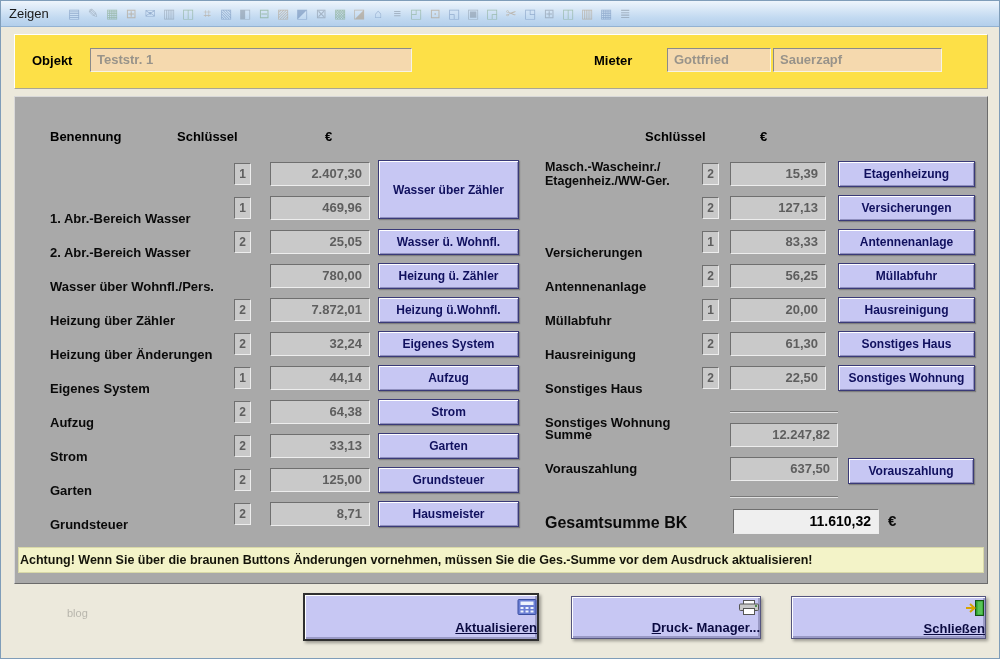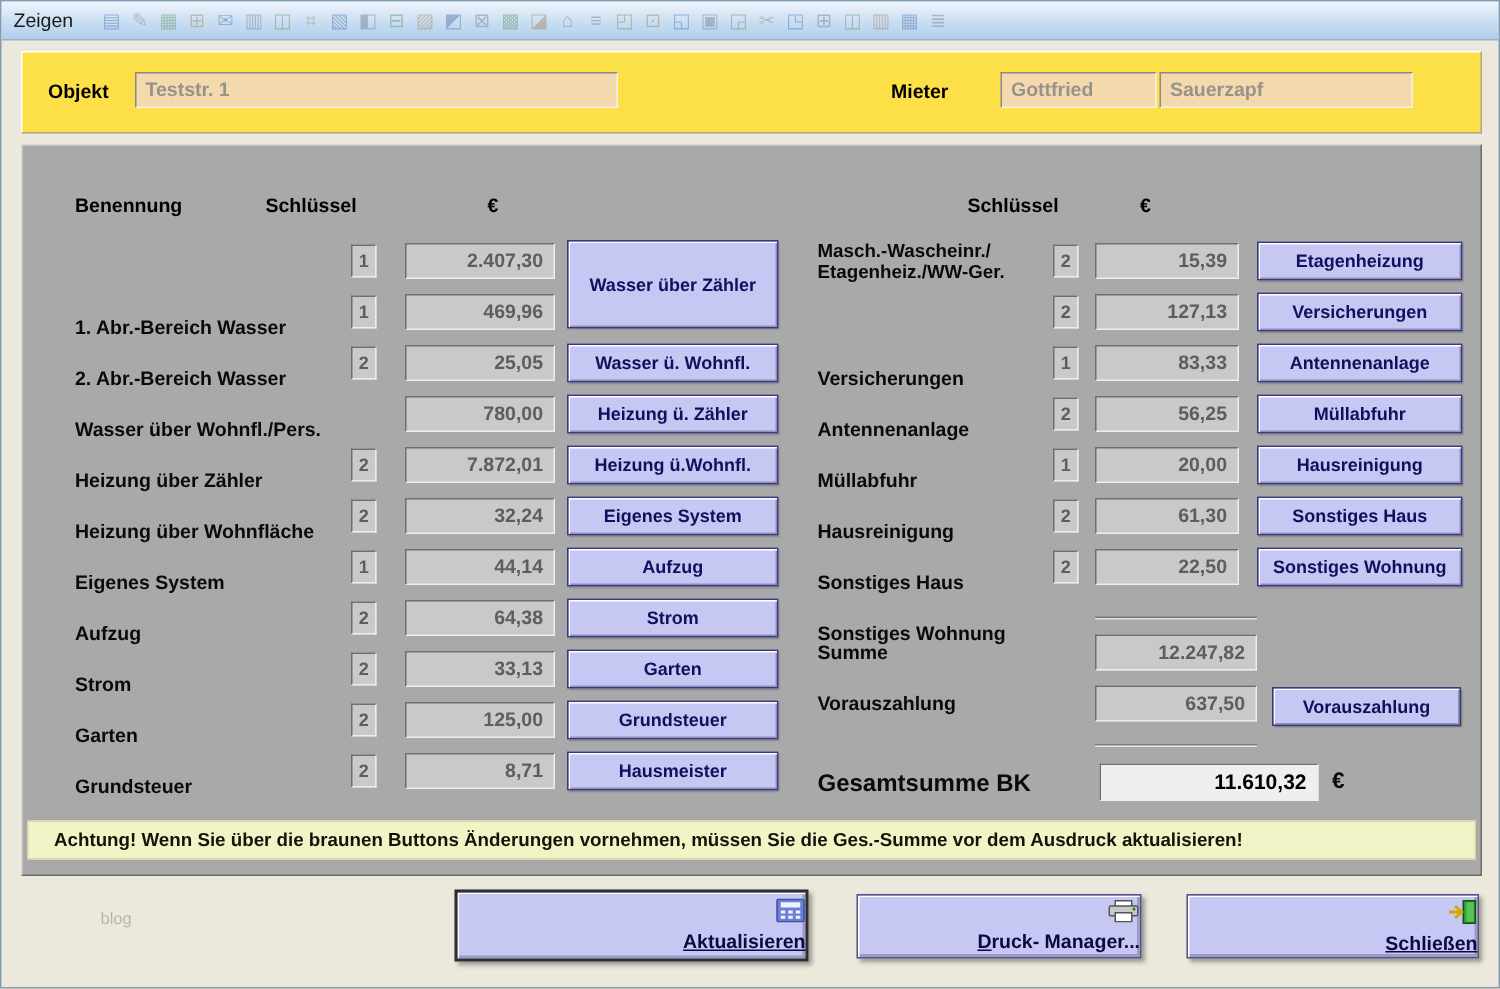--- a/index.html
+++ b/index.html
@@ -59,21 +59,21 @@
     line-height:24px; white-space:nowrap; }
   .gbig { font-size:16px; line-height:25px; }
   .divider { position:absolute; left:715px; width:108px; height:2px;
     border-top:1px solid #7a7a7a; border-bottom:1px solid #e2e2e2; }
   .gfield { background:#EFEFEF !important; color:#000 !important; font-size:14px !important; }
   .euro { position:absolute; font-size:15px; font-weight:bold; color:#0a0a0a; }
 
   
   .warning { position:absolute; left:3px; top:450px; width:966px; height:26px; background:#F3F3C8;
     border:1px solid #d9d9a8; font-size:12.5px; font-weight:bold; color:#14140a;
-    line-height:24px; padding-left:17px; white-space:nowrap; overflow:hidden; }
+    line-height:24px; padding-left:1px; white-space:nowrap; overflow:hidden; }
 
   
   .bigbtn { position:absolute; display:flex; flex-direction:column; align-items:flex-end;
     justify-content:center; gap:2px; background:#C7C7F3; border:1px solid #55557f;
     box-shadow:inset 1px 1px 0 #ffffff, inset -2px -2px 0 #9a9ac6, 2px 2px 3px rgba(0,0,0,.35);
     font-family:inherit; cursor:pointer; }
   .bigbtn .blabel { font-size:13px; font-weight:bold; color:#0a0a40; }
   #btn-akt { left:302px; top:592px; width:236px; height:48px; border:2px solid #2f2f2f; }
   #btn-druck { left:570px; top:595px; width:190px; height:43px; }
   #btn-schl { left:790px; top:595px; width:195px; height:43px; }
@@ -153,21 +153,21 @@
       <span class="keybox">2</span>
       <span class="vfield">25,05</span>
       <button class="rowbtn">Wasser ü. Wohnfl.</button>
     </div>
     <div class="lrow" style="top:162px">
       <span class="rowlabel">Heizung über Zähler</span>
       <span class="vfield">780,00</span>
       <button class="rowbtn">Heizung ü. Zähler</button>
     </div>
     <div class="lrow" style="top:196px">
-      <span class="rowlabel">Heizung über Wohnfläche</span>
+      <span class="rowlabel">Heizung über Änderungen</span>
       <span class="keybox">2</span>
       <span class="vfield">7.872,01</span>
       <button class="rowbtn">Heizung ü.Wohnfl.</button>
     </div>
     <div class="lrow" style="top:230px">
       <span class="rowlabel">Eigenes System</span>
       <span class="keybox">2</span>
       <span class="vfield">32,24</span>
       <button class="rowbtn">Eigenes System</button>
     </div>

